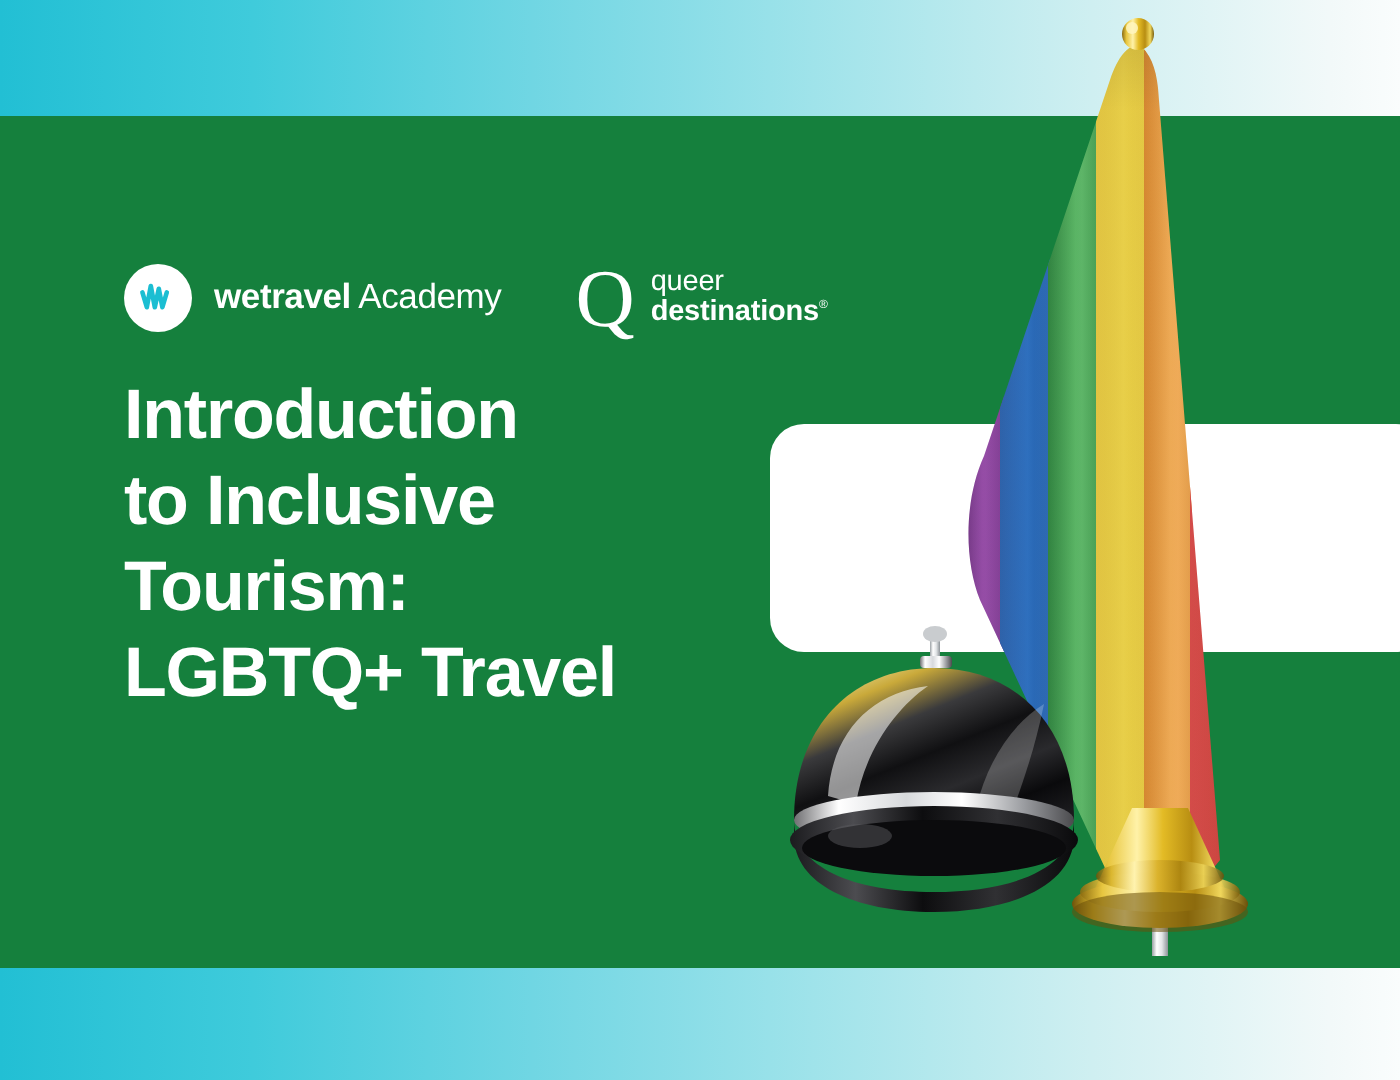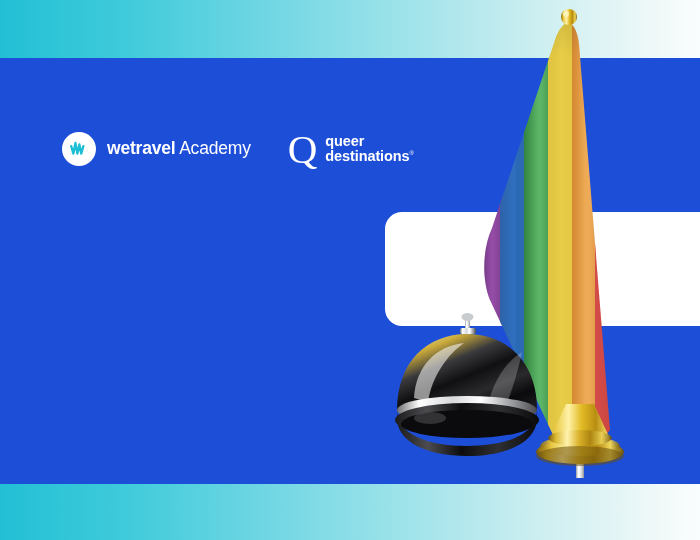--- a/index.html
+++ b/index.html
@@ -2,21 +2,21 @@
 <html><head>
 <meta charset="utf-8">
 <style>
   html,body{margin:0;padding:0;}
   body{
     width:700px;height:540px;overflow:hidden;
     background:#1BBED2;
     font-family:"Liberation Sans", sans-serif;
     -webkit-font-smoothing:antialiased;
   }
-  .stage{position:relative;width:700px;height:540px;overflow:hidden;background:#1d4ed8;}
+  .stage{position:relative;width:700px;height:540px;overflow:hidden;background:#15803d;}
 
   
   .strip{position:absolute;left:0;width:700px;
     background:linear-gradient(to right,#22BFD4 0%,#3FCBDB 18%,#70D6E3 38%,#9FE3EA 58%,#CFEFF1 78%,#F2F9F9 95%,#FAFDFD 100%);}
   .strip-top{top:0;height:58px;}
   .strip-bottom{top:484px;height:56px;}
 
   
   .white-panel{
     position:absolute;left:385px;top:212px;width:330px;height:114px;
@@ -32,21 +32,21 @@
   .wt-text{font-size:17.5px;letter-spacing:-0.2px;color:#FFFFFF;white-space:nowrap;line-height:1;}
   .wt-text .b{font-weight:700;}
   .wt-text .l{font-weight:400;}
 
   .logo-divider{width:37px;}
 
   .logo-queer{display:flex;align-items:center;gap:8px;}
   .q-mark{font-size:41px;font-weight:300;color:#FFFFFF;line-height:0.88;
           font-family:"Liberation Serif", serif;}
   .q-lines{display:flex;flex-direction:column;justify-content:center;line-height:1.03;}
-  .q-top{font-size:14.5px;font-weight:700;color:#FFFFFF;letter-spacing:-0.1px;}
+  .q-top{font-size:14.5px;font-weight:400;color:#FFFFFF;letter-spacing:-0.1px;}
   .q-bot{font-size:14.5px;font-weight:700;color:#FFFFFF;letter-spacing:-0.1px;position:relative;}
   .q-reg{font-size:6px;vertical-align:super;font-weight:400;}
 
   
   .headline{position:absolute;left:62px;top:186px;width:330px;
     color:#FFFFFF;font-size:35px;font-weight:700;line-height:1.23;letter-spacing:-0.6px;}
   .headline div{white-space:nowrap;}
 
   
   .subtitle{position:absolute;left:62px;top:372px;width:320px;
@@ -238,15 +238,21 @@
     <div class="logo-queer">
       <span class="q-mark">Q</span>
       <span class="q-lines">
         <span class="q-top">queer</span>
         <span class="q-bot"><span>destinations</span><span class="q-reg">®</span></span>
       </span>
     </div>
 
   </div>
 
+  <div class="headline">
+    <div>Introduction</div>
+    <div>to Inclusive</div>
+    <div>Tourism:</div>
+    <div>LGBTQ+ Travel</div>
+  </div>
 
 
 </div>
 
 </body></html>

